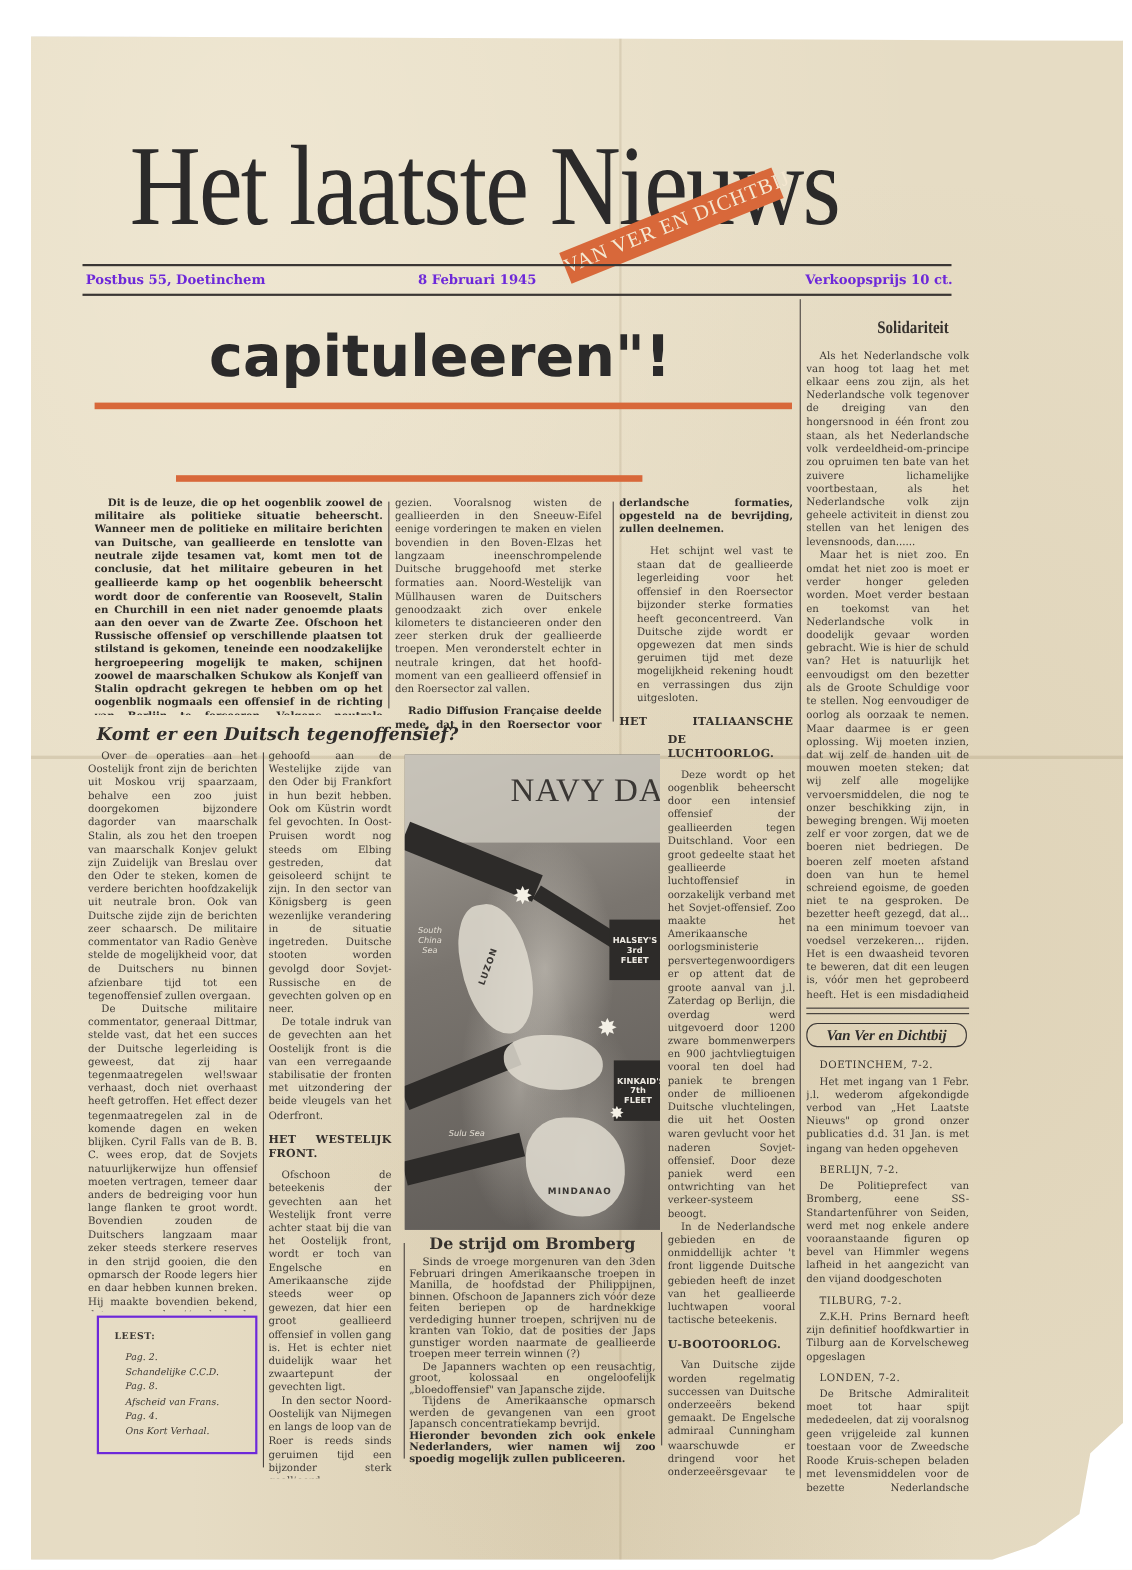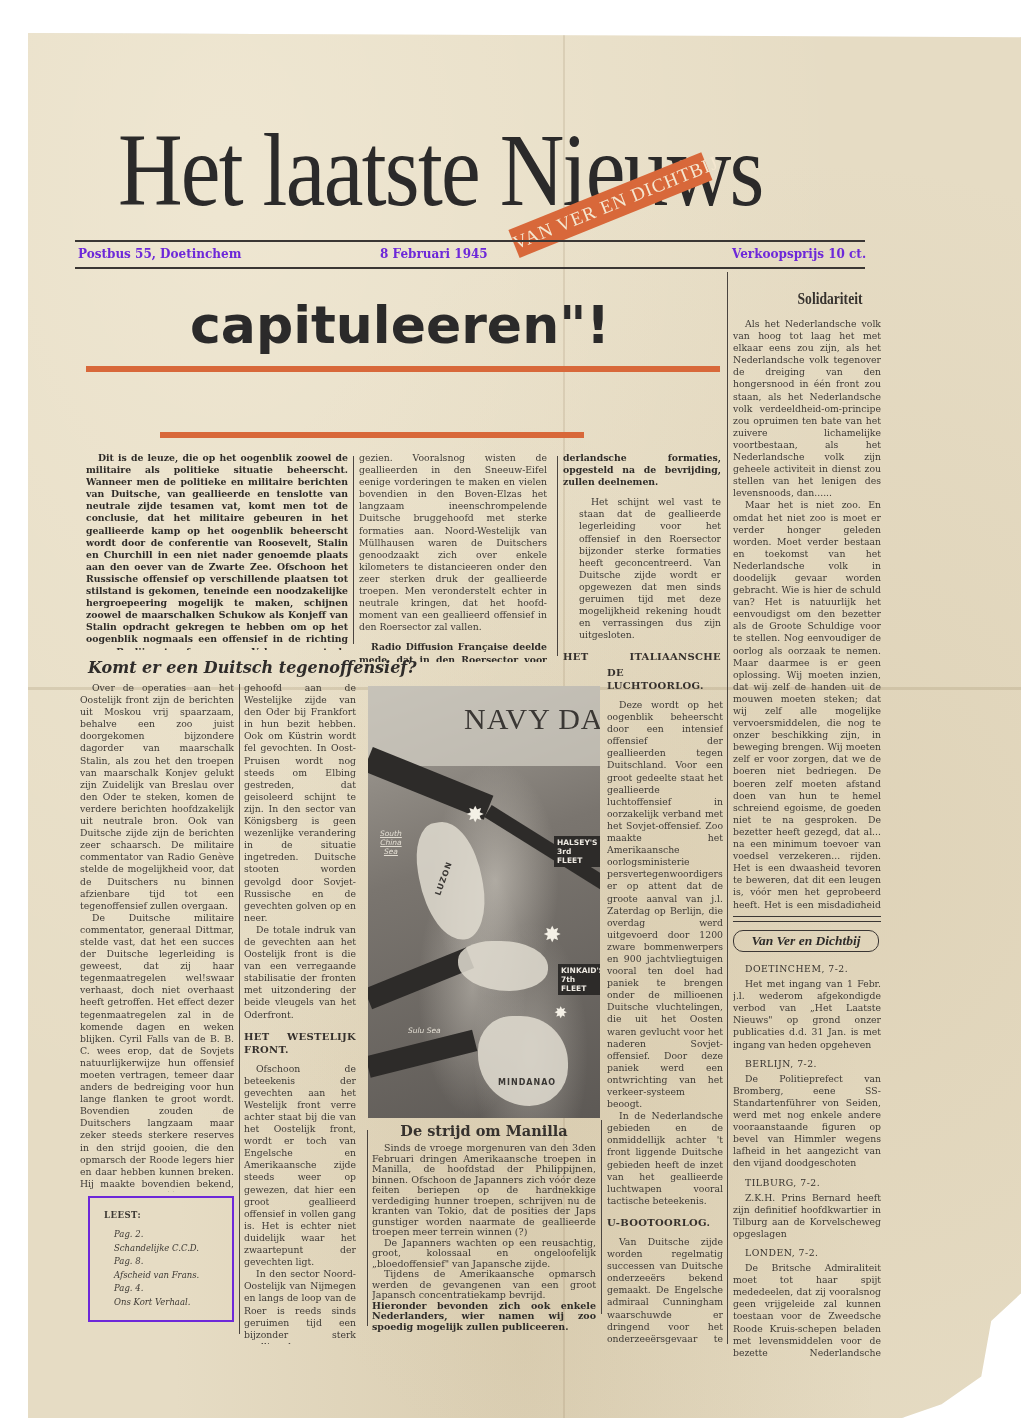--- a/index.html
+++ b/index.html
@@ -86,21 +86,21 @@
     }
     .navy-header-band { position: absolute; left: 0; top: 0; width: 100%; height: 80px; background: rgba(210,205,195,0.75); }
     .map-arrow { position: absolute; background: #2d2b29; transform-origin: left center; }
     .map-label {
       position: absolute; font-family: "DejaVu Sans", sans-serif; font-weight: bold; font-size: 7.5px;
       color: #eeeae2; text-align: center; line-height: 9px; white-space: pre-line;
     }
     .fleet-box {
       position: absolute; background: #2d2b29; color: #eeeae2;
       font-family: "DejaVu Sans", sans-serif; font-weight: bold; font-size: 7.5px; line-height: 9px;
-      text-align: left; padding: 2px 3px; white-space: pre-line;
+      text-align: center; padding: 14px 3px; white-space: pre-line;
     }
     .island { position: absolute; background: rgba(225,220,208,0.85); border-radius: 40% 55% 45% 60%; }
     .island-label {
       position: absolute; font-family: "DejaVu Sans", sans-serif; font-size: 8px; color: #3a3734;
       font-weight: bold; letter-spacing: 1px;
     }
     .star { position: absolute; color: #f4f0e6; font-size: 22px; line-height: 22px; }
 
     .caption-title {
       position: absolute; left: 372px; top: 1122px; width: 224px; text-align: center;
@@ -201,36 +201,36 @@
   <div class="navy-title">NAVY DAY</div>
   <div class="map-arrow" style="left:0; top:60px; width:130px; height:26px; transform:rotate(22deg);"></div>
   <div class="map-arrow" style="left:120px; top:118px; width:150px; height:14px; transform:rotate(32deg);"></div>
   <div class="map-arrow" style="left:0; top:370px; width:110px; height:22px; transform:rotate(-14deg);"></div>
   <div class="map-arrow" style="left:0; top:302px; width:110px; height:22px; transform:rotate(-22deg);"></div>
   <div class="island" style="left:52px; top:135px; width:62px; height:120px; transform:rotate(-10deg);"></div>
   <div class="island" style="left:90px; top:255px; width:90px; height:50px;"></div>
   <div class="island" style="left:110px; top:330px; width:90px; height:90px;"></div>
   <div class="island-label" style="left:58px; top:188px; transform:rotate(-70deg);">LUZON</div>
   <div class="island-label" style="left:130px; top:392px;">MINDANAO</div>
-  <div class="map-label" style="left:12px; top:143px; color:#e3ded3; font-weight:normal; font-style:italic;text-decoration:underline;">South
+  <div class="map-label" style="left:12px; top:155px; color:#e3ded3; font-weight:normal; font-style:italic;">South
 China
 Sea</div>
   <div class="map-label" style="left:40px; top:340px; color:#e3ded3; font-weight:normal; font-style:italic;">Sulu Sea</div>
   <div class="fleet-box" style="left:186px; top:150px; width:40px;">HALSEY'S
 3rd
 FLEET</div>
   <div class="fleet-box" style="left:190px; top:278px; width:38px;">KINKAID'S
 7th
 FLEET</div>
   <div class="star" style="left:98px; top:118px;">✸</div>
   <div class="star" style="left:175px; top:238px;">✸</div>
   <div class="star" style="left:186px; top:316px; font-size:16px;">✸</div>
 </div>
 
-<div class="caption-title">De strijd om Manilla</div>
+<div class="caption-title">De strijd om Bromberg</div>
 <div class="col-rule" style="left:367px; top:1130px; height:196px;"></div>
 <div class="col-rule" style="left:601px; top:1120px; height:194px;"></div>
 <div class="body-text" style="left:372px; top:1143px; width:224px; height:190px; font-size:9.5px; line-height:10.5px;">
   <p>Sinds de vroege morgenuren van den 3den Februari dringen Amerikaansche troepen in Manilla, de hoofdstad der Philippijnen, binnen. Ofschoon de Japanners zich vóór deze feiten beriepen op de hardnekkige verdediging hunner troepen, schrijven nu de kranten van Tokio, dat de posities der Japs gunstiger worden naarmate de geallieerde troepen meer terrein winnen (?)</p>
   <p>De Japanners wachten op een reusachtig, groot, kolossaal en ongeloofelijk „bloedoffensief" van Japansche zijde.</p>
   <p>Tijdens de Amerikaansche opmarsch werden de gevangenen van een groot Japansch concentratiekamp bevrijd.</p>
   <p class="bold" style="text-indent:0">Hieronder bevonden zich ook enkele Nederlanders, wier namen wij zoo spoedig mogelijk zullen publiceeren.</p>
 </div>
 
 <div class="body-text" style="left:607px; top:666px; width:116px; height:678px;">

